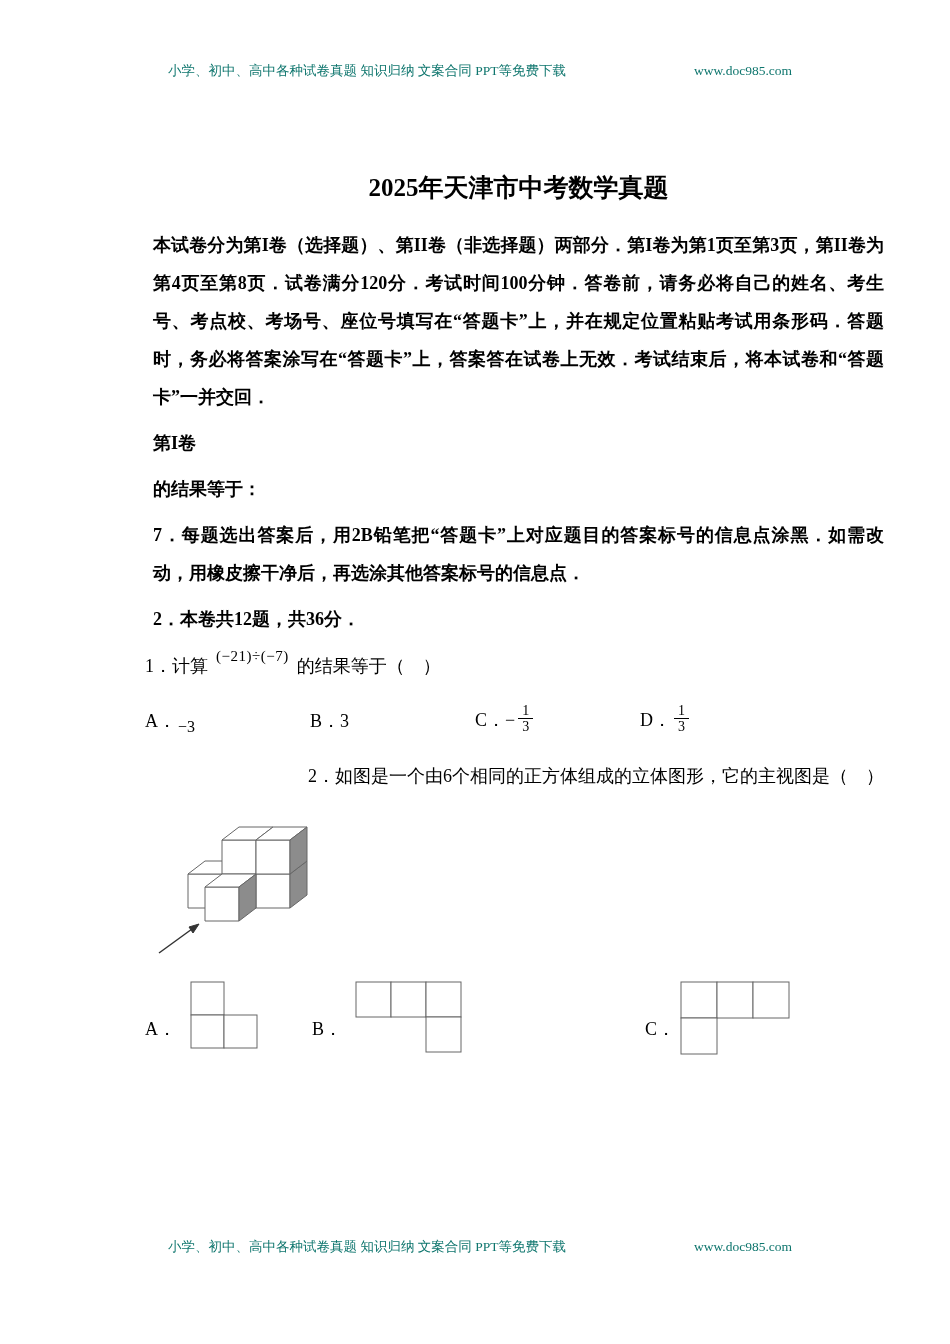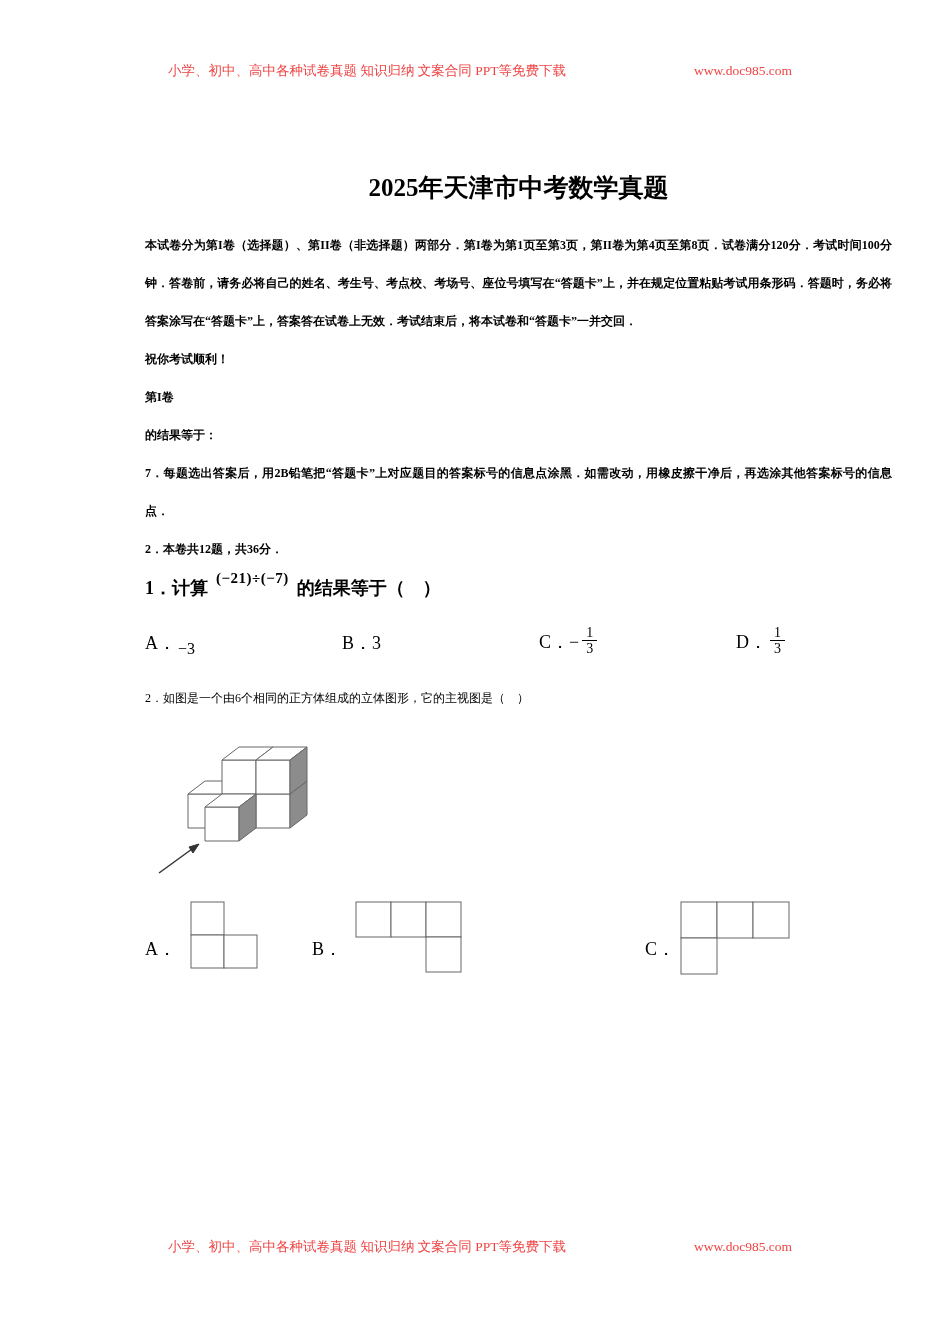--- a/index.html
+++ b/index.html
@@ -8,56 +8,56 @@
     width: 950px; height: 1344px;
     background: #ffffff; color: #000;
     font-family: "Liberation Serif", "DejaVu Serif", serif;
   }
   .page { position: relative; width: 950px; height: 1344px; overflow: hidden; background: #fff; }
 
   .runhead, .runfoot {
     position: absolute; left: 0; width: 100%;
     display: flex; justify-content: space-between;
     padding: 0 158px 0 168px;
-    font-size: 13.5px; color: #ef4444; line-height: 18px; gap: 16px;
+    font-size: 13.5px; color: #0f766e; line-height: 18px; gap: 16px;
   }
   .runhead { top: 62px; }
   .runfoot { top: 1238px; }
 
   .content { padding: 170px 58px 0 145px; }
 
   .title {
     font-size: 25px; font-weight: bold; text-align: center;
     margin: 0 0 20px 0; line-height: 36px;
   }
-  p { font-size: 12px; line-height: 38px; margin: 0; }
+  p { font-size: 18px; line-height: 38px; margin: 8px; }
   .bold { font-weight: bold; }
   .intro { text-align: justify; }
   .center { }
 
-  .q1line { font-size: 18px; line-height: 40px; font-weight: bold; }
+  .q1line { font-size: 18px; line-height: 40px; }
   .expr {
     display: inline-block; position: relative; top: -11px;
     font-size: 15px; margin: 0 8px; letter-spacing: 0.5px;
   }
   .optrow {
     display: flex; align-items: center;
-    margin-top: 8px; height: 52px; font-size: 18px; gap: 32px;
+    margin-top: 8px; height: 52px; font-size: 18px;
   }
   .opt { width: 165px; }
   .opt:last-child { width: auto; }
   .low { position: relative; top: 5px; font-size: 16px; margin-left: 2px; }
   .frac {
     display: inline-block; vertical-align: middle; position: relative; top: -3px;
     text-align: center; font-size: 14px; line-height: 15px; margin-left: 3px;
   }
   .frac .num { display: block; padding: 0 4px; }
   .frac .den { display: block; border-top: 1px solid #000; padding: 0 4px; }
 
-  .q2text { margin-top: 10px; }
+  .q2text { margin-top: 10px; text-align: right; }
   .fig3d { margin: 6px 0 0 6px; }
 
   .q2opts { position: relative; height: 96px; margin-top: 16px; font-size: 18px; }
   .q2opts .lbl { position: absolute; top: 36px; }
   .q2opts .fig { position: absolute; top: 0; }
   #lblA { left: 0; }    #figA { left: 45px; }
   #lblB { left: 167px; } #figB { left: 210px; }
   #lblC { left: 500px; } #figC { left: 535px; }
 </style>
 </head>
@@ -69,21 +69,20 @@
     <span>小学、初中、高中各种试卷真题 知识归纳 文案合同 PPT等免费下载</span>
     <span>www.doc985.com</span>
   </div>
 
   <div class="content">
 
     <div class="title">2025年天津市中考数学真题</div>
 
     <p class="intro bold">本试卷分为第I卷（选择题）、第II卷（非选择题）两部分．第I卷为第1页至第3页，第II卷为第4页至第8页．试卷满分120分．考试时间100分钟．答卷前，请务必将自己的姓名、考生号、考点校、考场号、座位号填写在“答题卡”上，并在规定位置粘贴考试用条形码．答题时，务必将答案涂写在“答题卡”上，答案答在试卷上无效．考试结束后，将本试卷和“答题卡”一并交回．</p>
 
-    <p class="bold">祝你考试顺利！</p>
 
     <p class="bold center">第I卷</p>
 
     <p class="bold">的结果等于：</p>
     <p class="bold intro">7．每题选出答案后，用2B铅笔把“答题卡”上对应题目的答案标号的信息点涂黑．如需改动，用橡皮擦干净后，再选涂其他答案标号的信息点．</p>
     <p class="bold">2．本卷共12题，共36分．</p>
 
 
     <div class="q1line">
       <span>1．计算</span><span class="expr">(−21)÷(−7)</span><span>的结果等于（　）</span>

